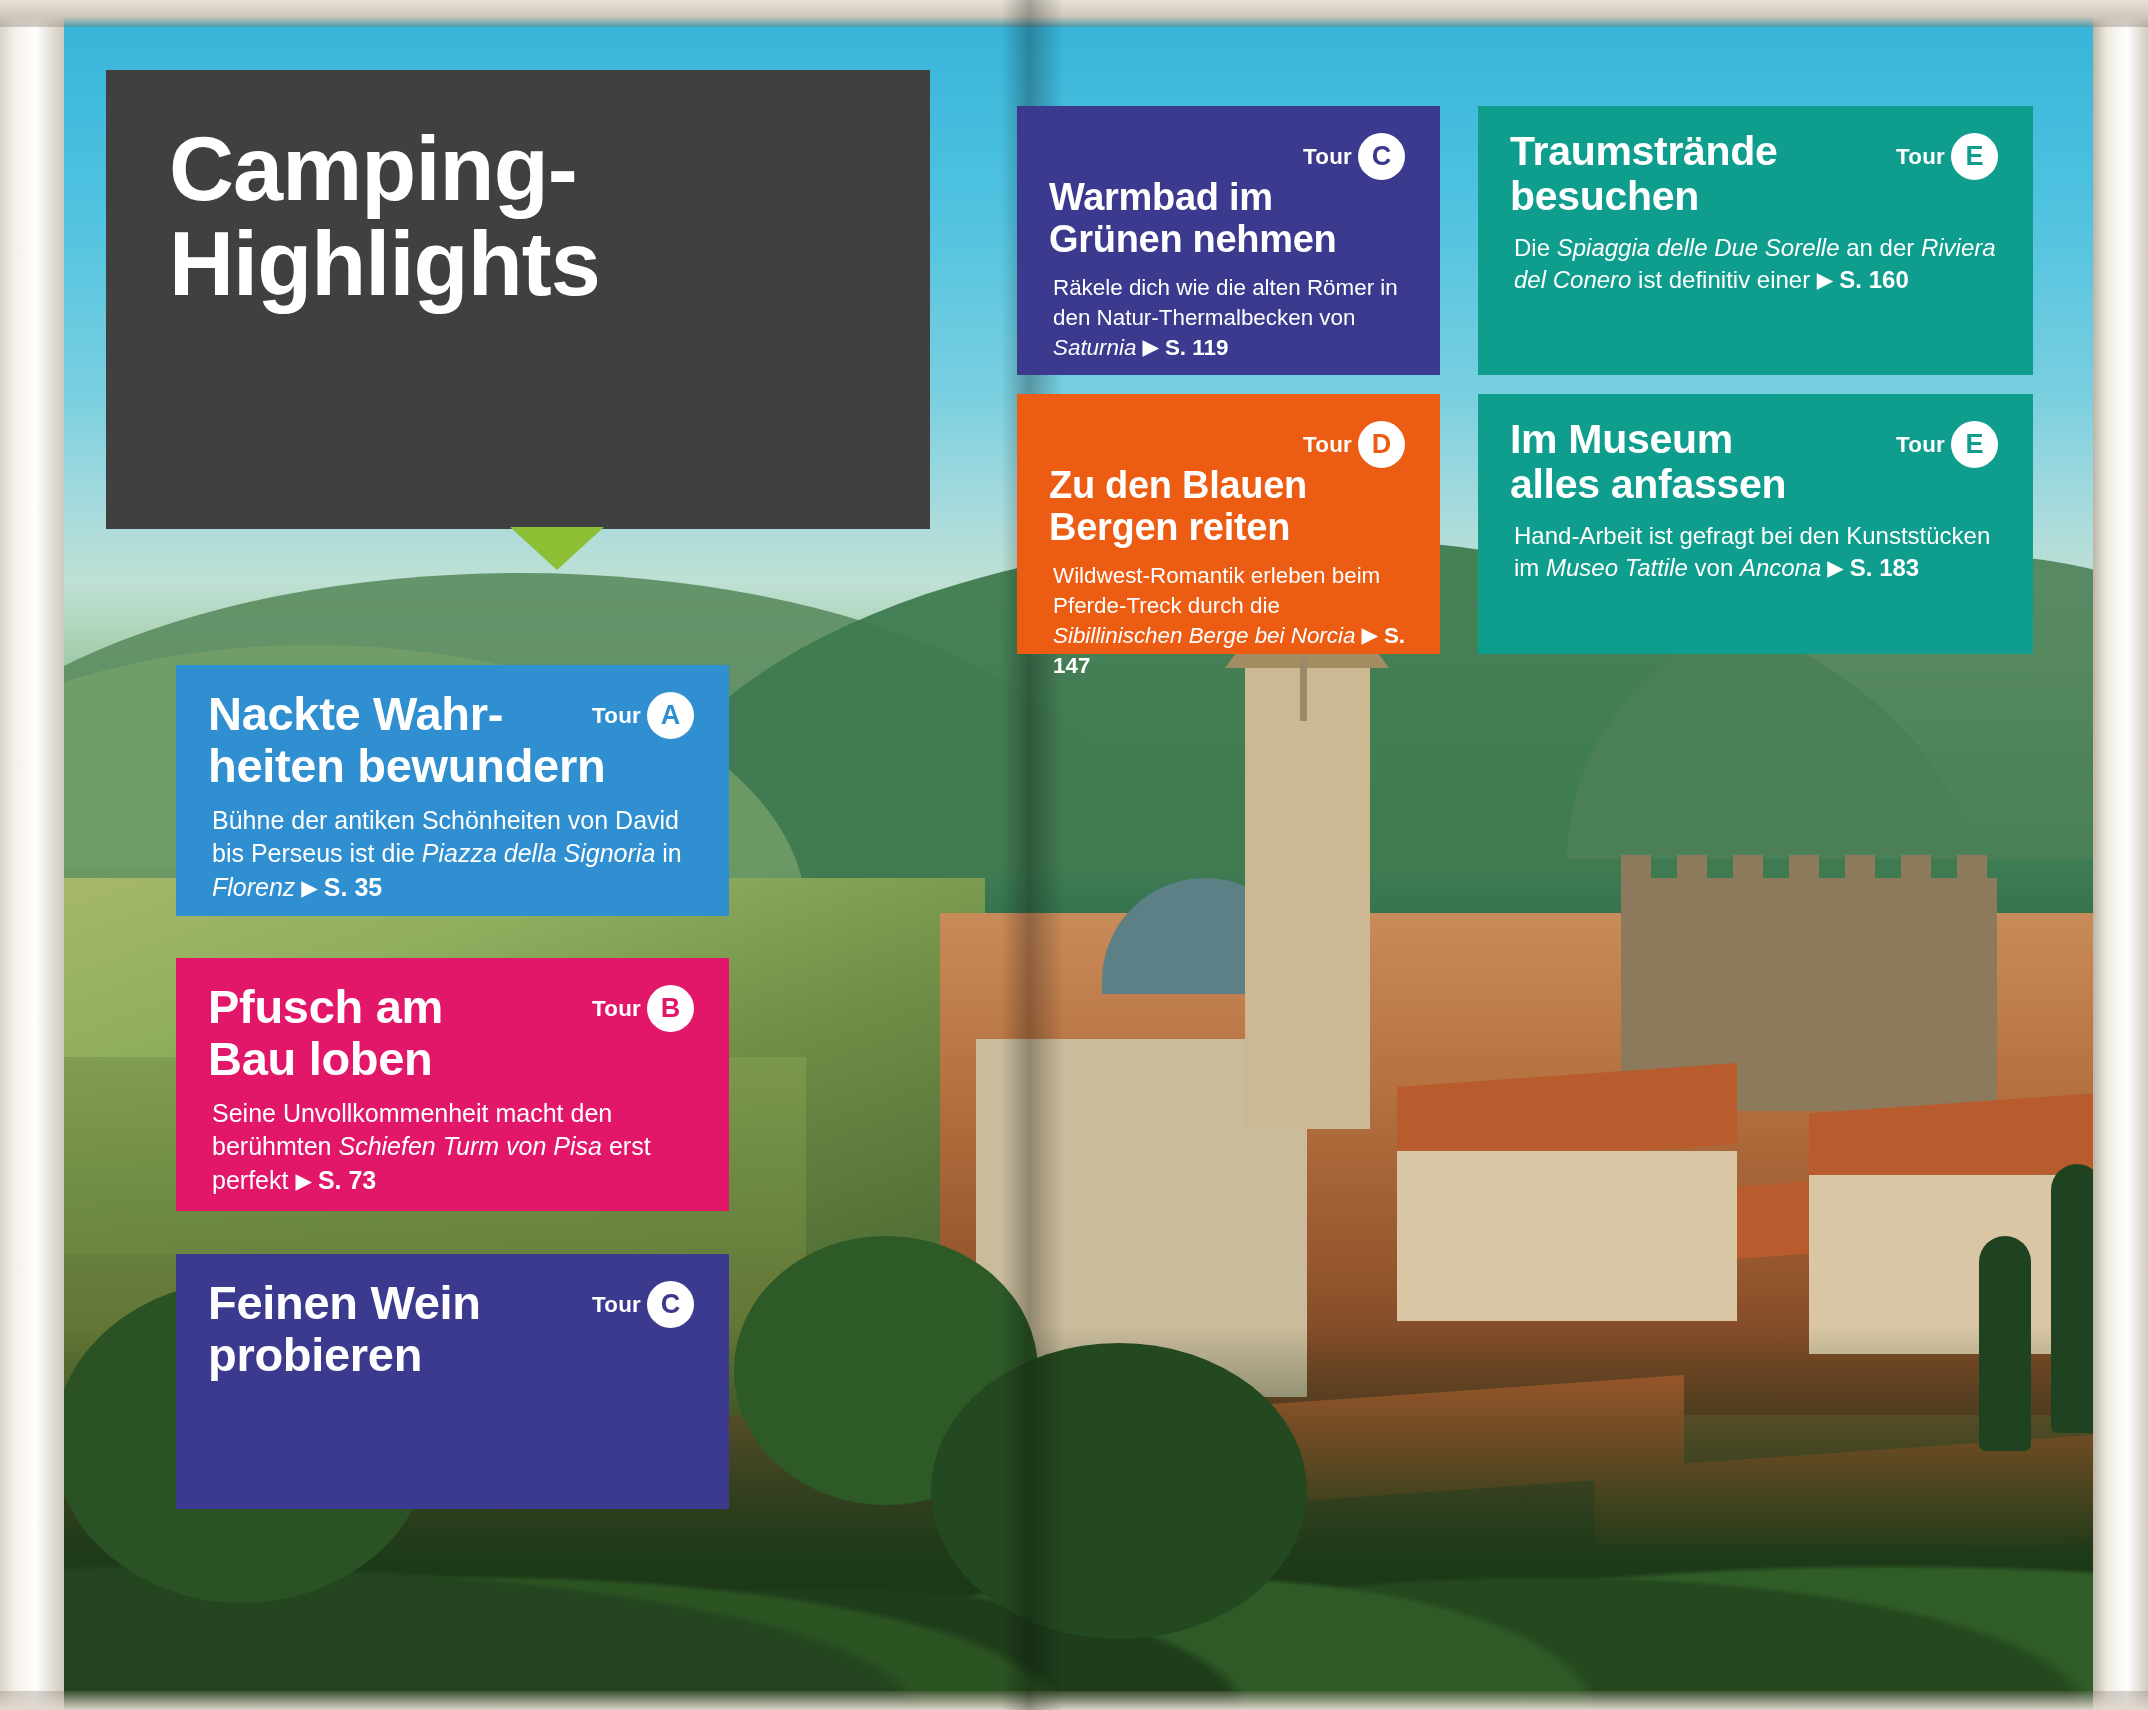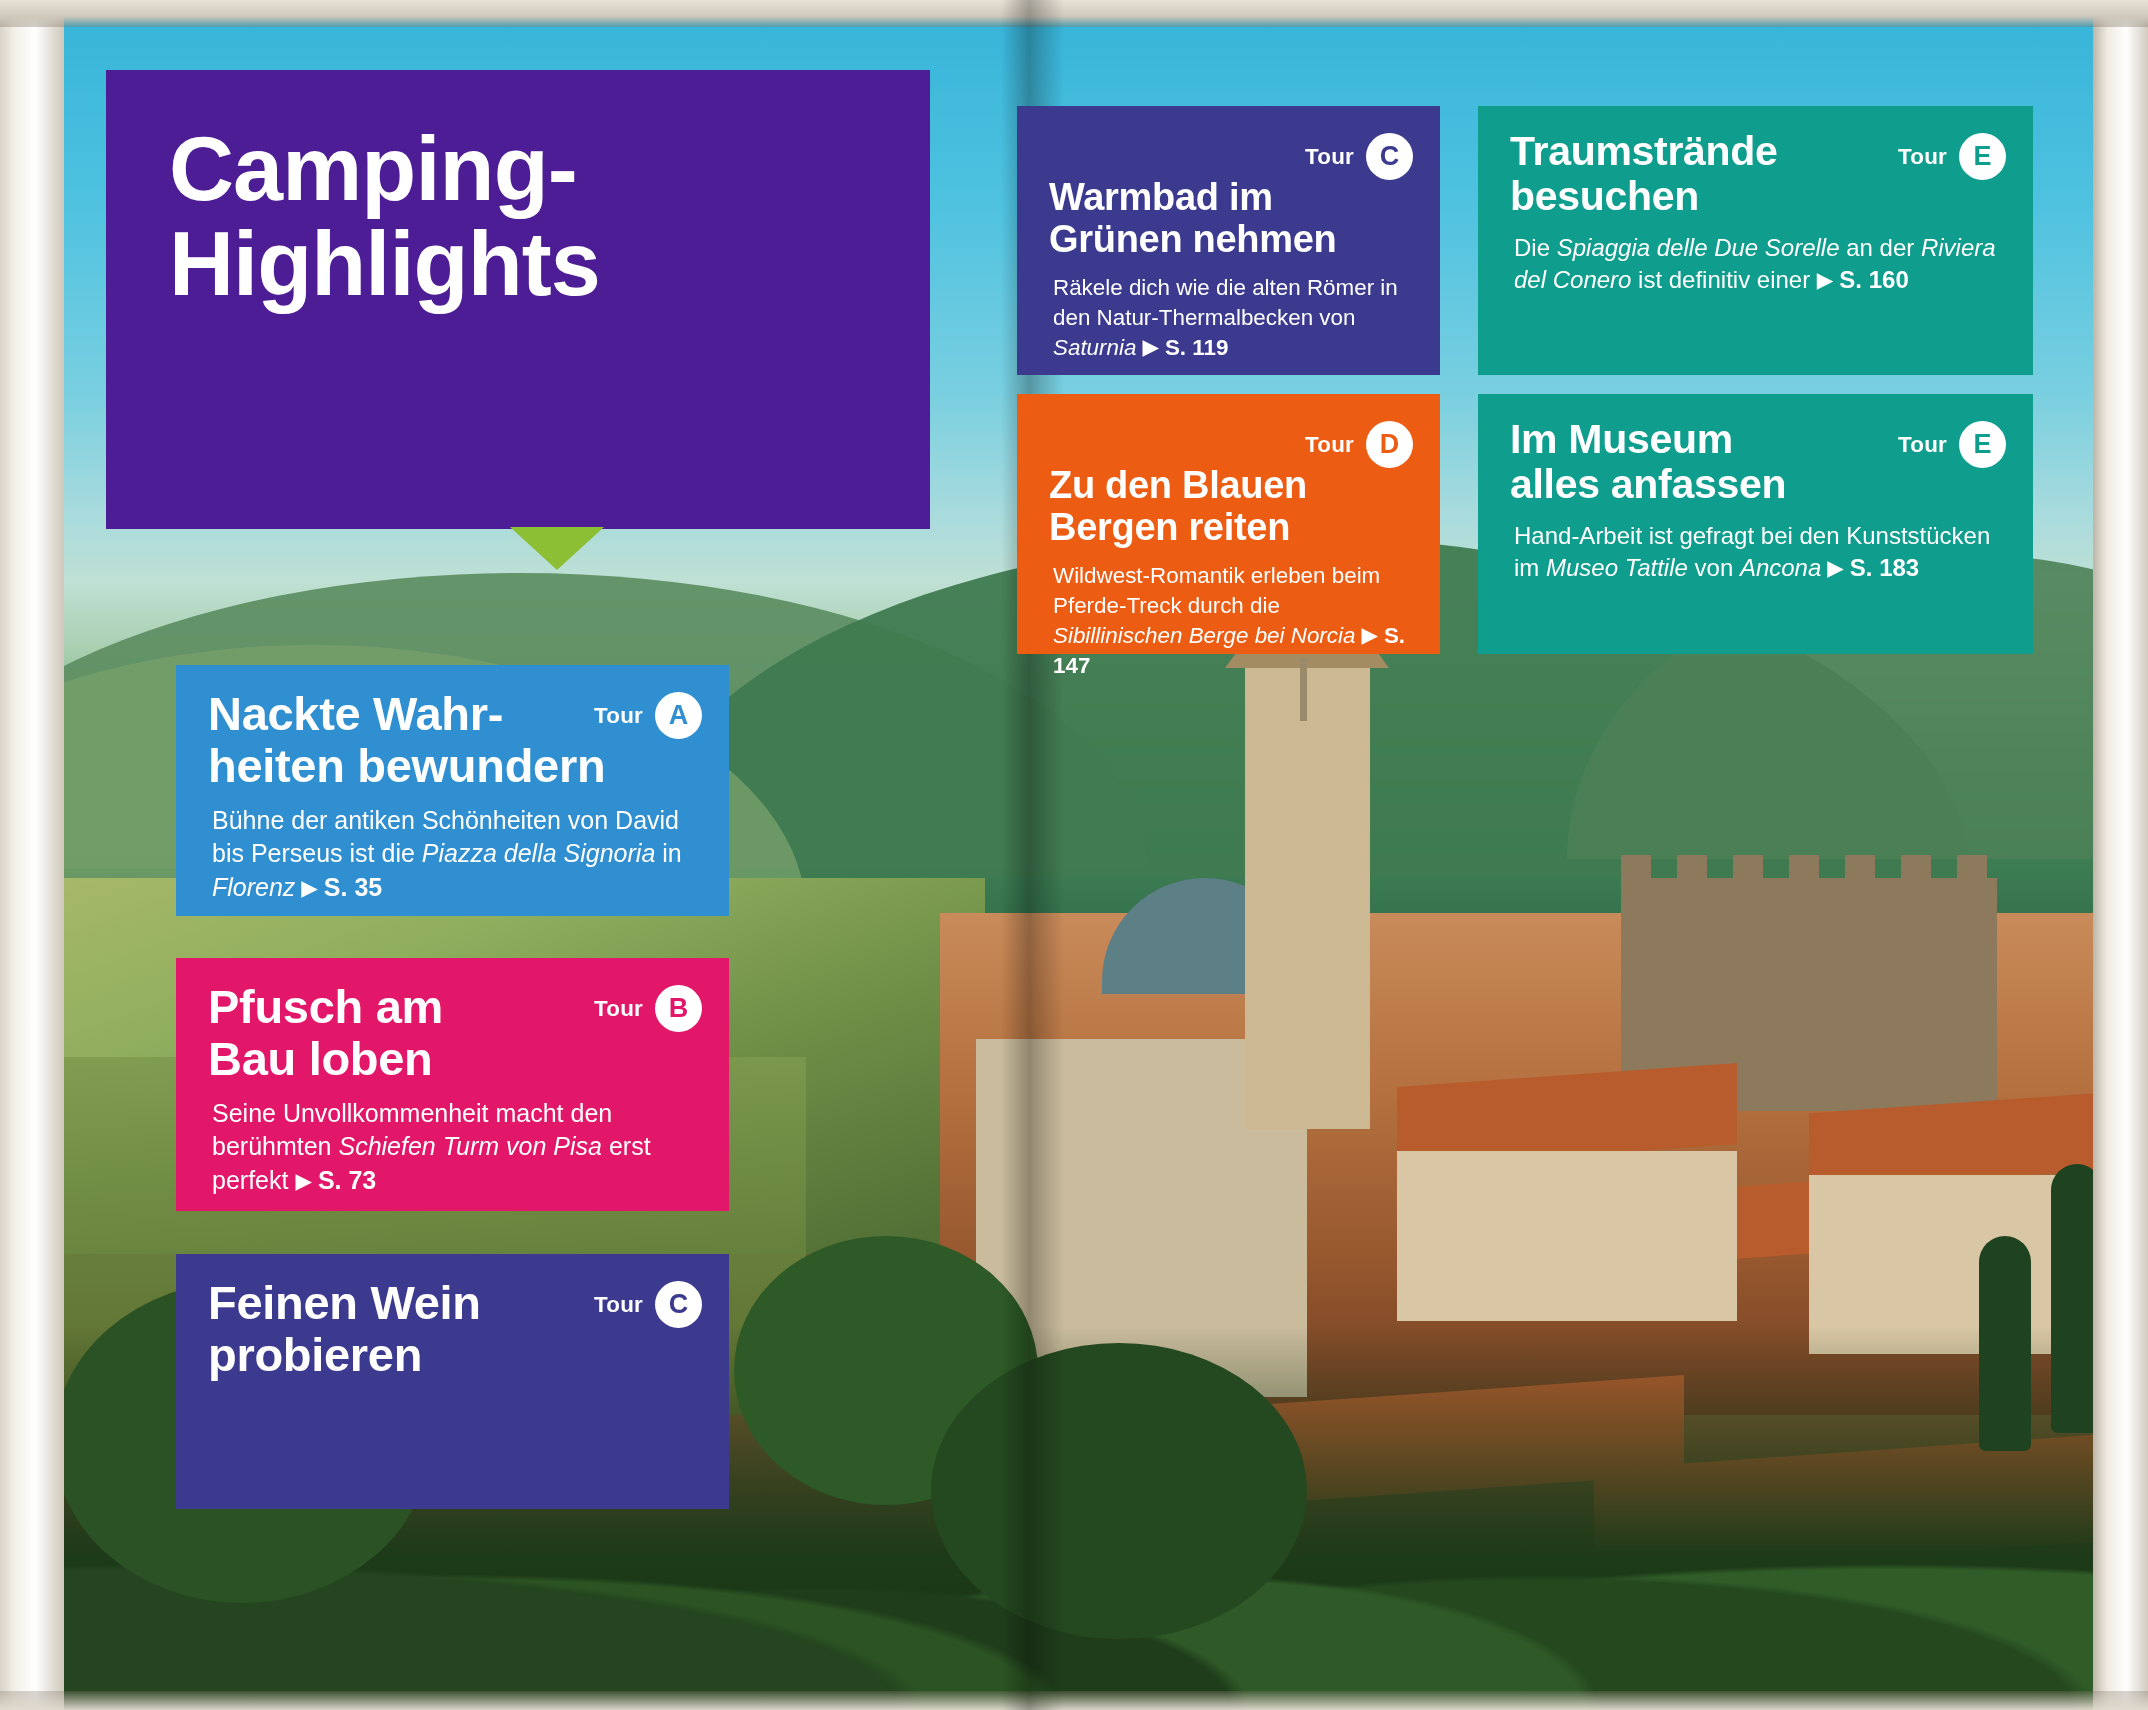--- a/index.html
+++ b/index.html
@@ -79,21 +79,21 @@
   }
   .gutter{
     position:absolute;left:1001px;top:0;width:63px;height:1711px;
     background:linear-gradient(90deg,rgba(0,0,0,0) 0%,rgba(0,0,0,.28) 45%,rgba(0,0,0,.22) 55%,rgba(0,0,0,0) 100%);
     pointer-events:none;
   }
 
   
   .title-bubble{
     position:absolute;left:106px;top:70px;width:824px;height:459px;
-    background:#4c1d95;
+    background:#404040;
     display:flex;align-items:flex-start;
   }
   .title-bubble h1{
     margin:0;padding:52px 0 0 63px;
     color:#ffffff;
     font-size:90px;line-height:1.06;
     font-weight:bold;letter-spacing:-0.9px;
   }
   .bubble-tail{
     position:absolute;left:510px;top:527px;width:0;height:0;
@@ -117,22 +117,22 @@
   .card p{
     margin:4px;
     font-size:25px;line-height:1.34;
     font-weight:normal;
   }
   .card p i{font-style:italic;}
   .card p b{font-weight:bold;}
   .arrow{font-size:21.5px;vertical-align:0.9px;}
 
   .tour-badge{
-    position:absolute;right:27px;top:27px;
-    display:flex;align-items:center;gap:12px;
+    position:absolute;right:35px;top:27px;
+    display:flex;align-items:center;gap:6px;
   }
   .tour-badge .tour-word{
     font-size:22.4px;font-weight:bold;color:#ffffff;letter-spacing:0.2px;
   }
   .tour-badge .tour-letter{
     width:47px;height:47px;border-radius:50%;
     background:#ffffff;
     display:flex;align-items:center;justify-content:center;
     font-size:27px;font-weight:bold;
   }

